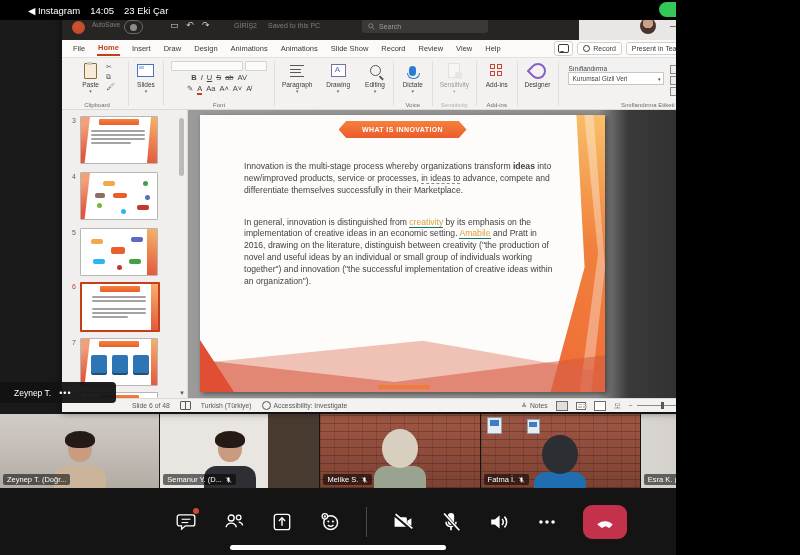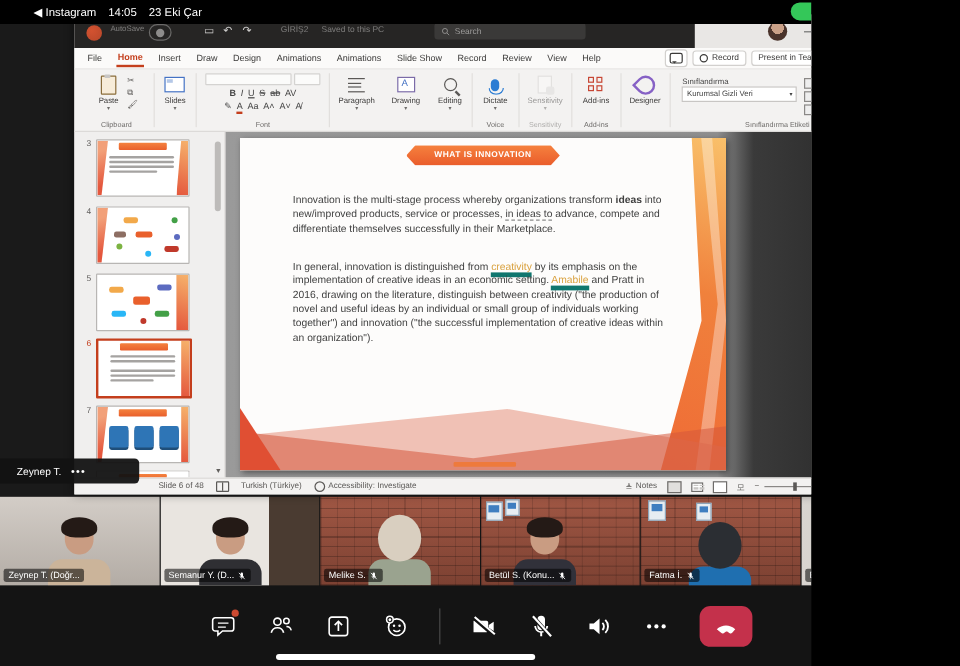--- a/index.html
+++ b/index.html
@@ -134,21 +134,21 @@
   #slide-footer-mark{position:absolute;left:44%;bottom:3px;width:52px;height:4px;background:rgba(240,120,50,.85);border-radius:1px;}
   
   #banner{position:absolute;left:50%;top:6px;transform:translateX(-50%);width:128px;height:17px;
     background:linear-gradient(180deg,#f5813e,#ea5c2b);color:#fff;font-size:7px;font-weight:bold;
     display:flex;align-items:center;justify-content:center;letter-spacing:.4px;
     clip-path:polygon(6% 0,94% 0,100% 50%,94% 100%,6% 100%,0 50%);}
   #slide-text{position:absolute;left:44px;top:46px;width:312px;font-size:8.6px;line-height:1.38;color:#3f3f3f;}
   #slide-text p{margin:0 0 20px 0;}
   .b{font-weight:bold;}
   .u-seg{border-bottom:1px dashed #8a8a8a;}
-  .slink{color:#d9a13e;border-bottom:4px solid #0f766e;}
+  .slink{color:#d9a13e;border-bottom:1px solid #0f766e;}
   #cursor{left:697px;top:143px;z-index:40;}
 
   
   #ppt-status{left:0;top:386px;width:675px;height:14px;background:#f3f2f1;border-top:1px solid #dcdad8;
     display:flex;align-items:center;font-size:6.8px;color:#5a5856;box-sizing:border-box;}
   #ppt-status .lft{display:flex;gap:10px;margin-left:70px;align-items:center;}
   #ppt-status .rgt{position:absolute;right:6px;display:flex;gap:8px;align-items:center;}
   .book-ic{width:9px;height:7px;border:1px solid #5a5856;border-radius:1px;position:relative;}
   .book-ic:after{content:'';position:absolute;left:4px;top:0;bottom:0;width:1px;background:#5a5856;}
   .acc-ic{width:7px;height:7px;border:1px solid #5a5856;border-radius:50%;}
@@ -617,40 +617,20 @@
       <span class="vlabel">
           <span>Melike S.</span>
         <svg width="7" height="8" viewBox="0 0 16 16">
             <path d="M8 1.5A2.3 2.3 0 0 1 10.3 3.8V8A2.3 2.3 0 0 1 5.7 8V3.8A2.3 2.3 0 0 1 8 1.5z" fill="#fff"></path>
             <path d="M3.8 7.8h1.1a3.1 3.1 0 0 0 6.2 0h1.1a4.2 4.2 0 0 1-3.6 4.1V14H7.4v-2.1a4.2 4.2 0 0 1-3.6-4.1z" fill="#fff"></path>
             <line x1="2.5" y1="2" x2="13.5" y2="14" stroke="#fff" stroke-width="1.6"></line>
           </svg>
       </span>
     </div>
     <div class="tile brick">
-      <span class="poster" style="left:4px;top:4px;width:12px;height:14px;">
-          <i></i>
-        </span>
-      <span class="poster" style="left:20px;top:2px;width:10px;height:12px;">
-          <i></i>
-        </span>
-      <span class="person" style="left:40%;">
-          <span class="head hair"></span>
-          <span class="torso" style="--tc:#31313a;"></span>
-        </span>
-      <span class="vlabel">
-          <span>Betül S. (Konu...</span>
-        <svg width="7" height="8" viewBox="0 0 16 16">
-            <path d="M8 1.5A2.3 2.3 0 0 1 10.3 3.8V8A2.3 2.3 0 0 1 5.7 8V3.8A2.3 2.3 0 0 1 8 1.5z" fill="#fff"></path>
-            <path d="M3.8 7.8h1.1a3.1 3.1 0 0 0 6.2 0h1.1a4.2 4.2 0 0 1-3.6 4.1V14H7.4v-2.1a4.2 4.2 0 0 1-3.6-4.1z" fill="#fff"></path>
-            <line x1="2.5" y1="2" x2="13.5" y2="14" stroke="#fff" stroke-width="1.6"></line>
-          </svg>
-      </span>
-    </div>
-    <div class="tile brick">
       <span class="poster" style="left:6px;top:3px;width:13px;height:15px;">
           <i></i>
         </span>
       <span class="poster" style="left:46px;top:5px;width:11px;height:13px;">
           <i></i>
         </span>
       <span class="person" style="bottom:-6px;">
           <span class="head scarf" style="--sc:#2b2e33;"></span>
           <span class="torso" style="--tc:#1f6fb0;"></span>
         </span>

